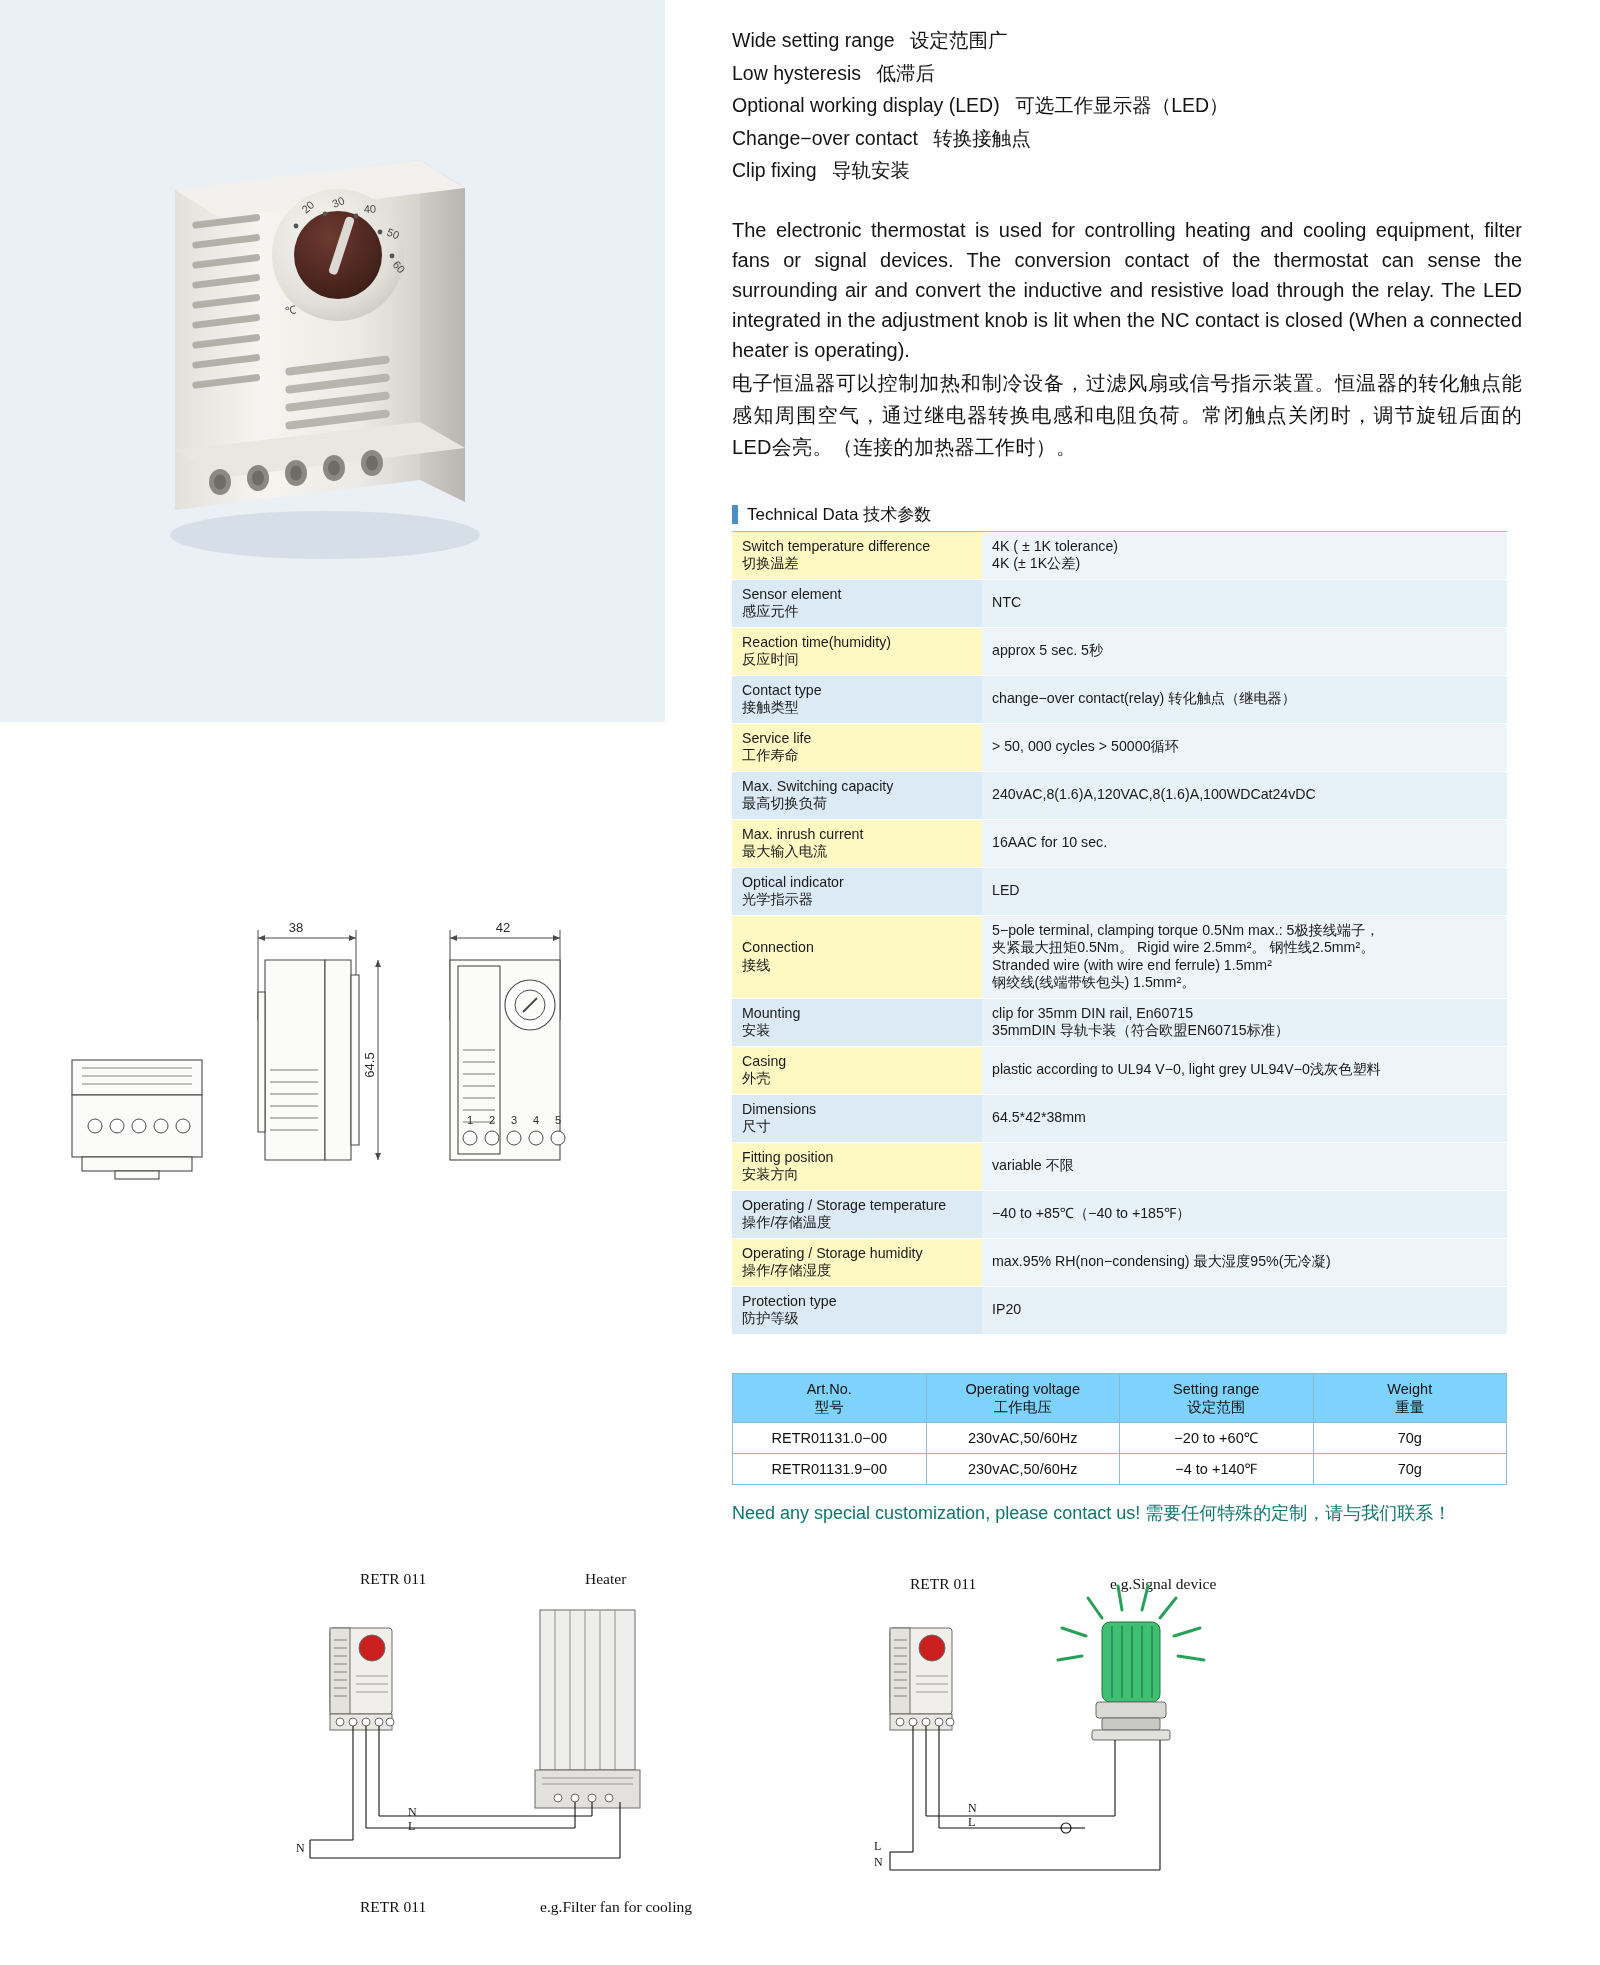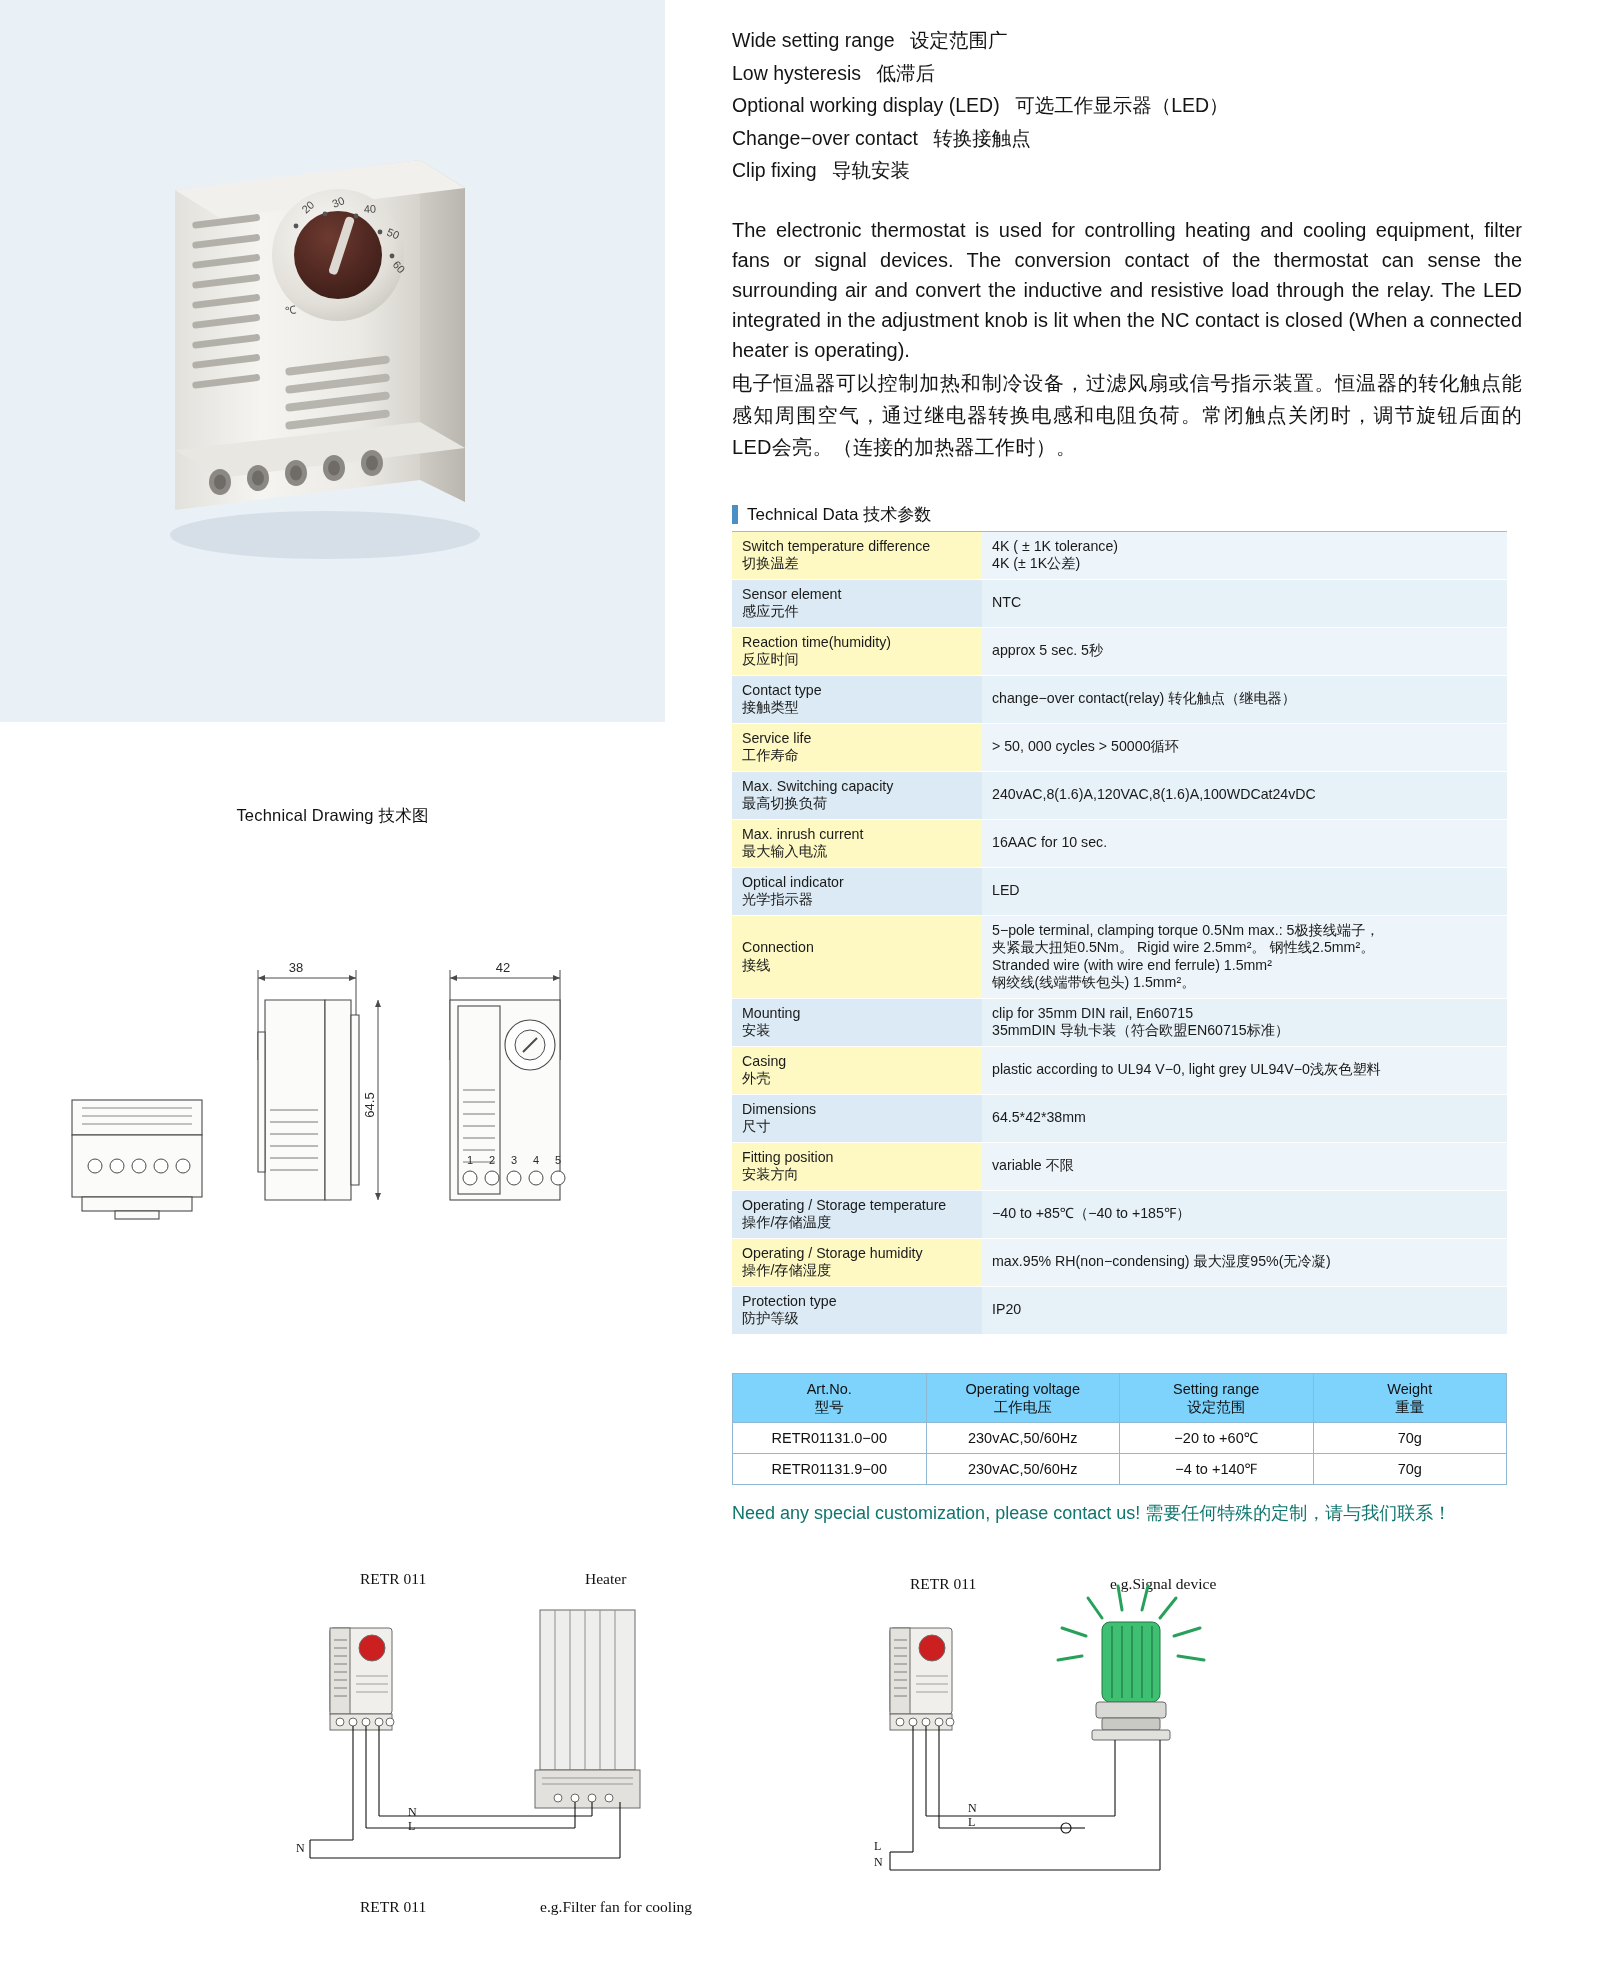--- a/index.html
+++ b/index.html
@@ -37,21 +37,21 @@
     position: absolute;
     left: 0; top: 805px;
     width: 665px;
     text-align: center;
     font-size: 16.5px;
     color: #111;
     letter-spacing: .2px;
   }
   .drawing-area {
     position: absolute;
-    left: 60px; top: 940px;
+    left: 60px; top: 900px;
     width: 560px; height: 320px;
   }
 
   
   .right-col {
     position: absolute;
     left: 712px; top: 0;
     width: 790px;
     margin-left: 20px;
   }
@@ -257,21 +257,20 @@
           <ellipse cx="100" cy="372" rx="6" ry="7.5"></ellipse>
           <ellipse cx="138" cy="368" rx="6" ry="7.5"></ellipse>
           <ellipse cx="176" cy="363" rx="6" ry="7.5"></ellipse>
           <ellipse cx="214" cy="358" rx="6" ry="7.5"></ellipse>
           <ellipse cx="252" cy="353" rx="6" ry="7.5"></ellipse>
         </g>
       </svg>
     </div>
   </div>
 
-  <div class="tech-drawing-title">Technical Drawing 技术图</div>
 
   <div class="drawing-area">
     <svg width="560" height="320" viewBox="0 0 560 320">
       <g stroke="#4a4a4a" fill="none" stroke-width="1">
 
         <line x1="198" y1="30" x2="198" y2="120"></line>
         <line x1="296" y1="30" x2="296" y2="120"></line>
         <line x1="198" y1="38" x2="296" y2="38"></line>
         <path d="M198 38 l7 -3 v6 z" fill="#4a4a4a" stroke="none"></path>
         <path d="M296 38 l-7 -3 v6 z" fill="#4a4a4a" stroke="none"></path>

